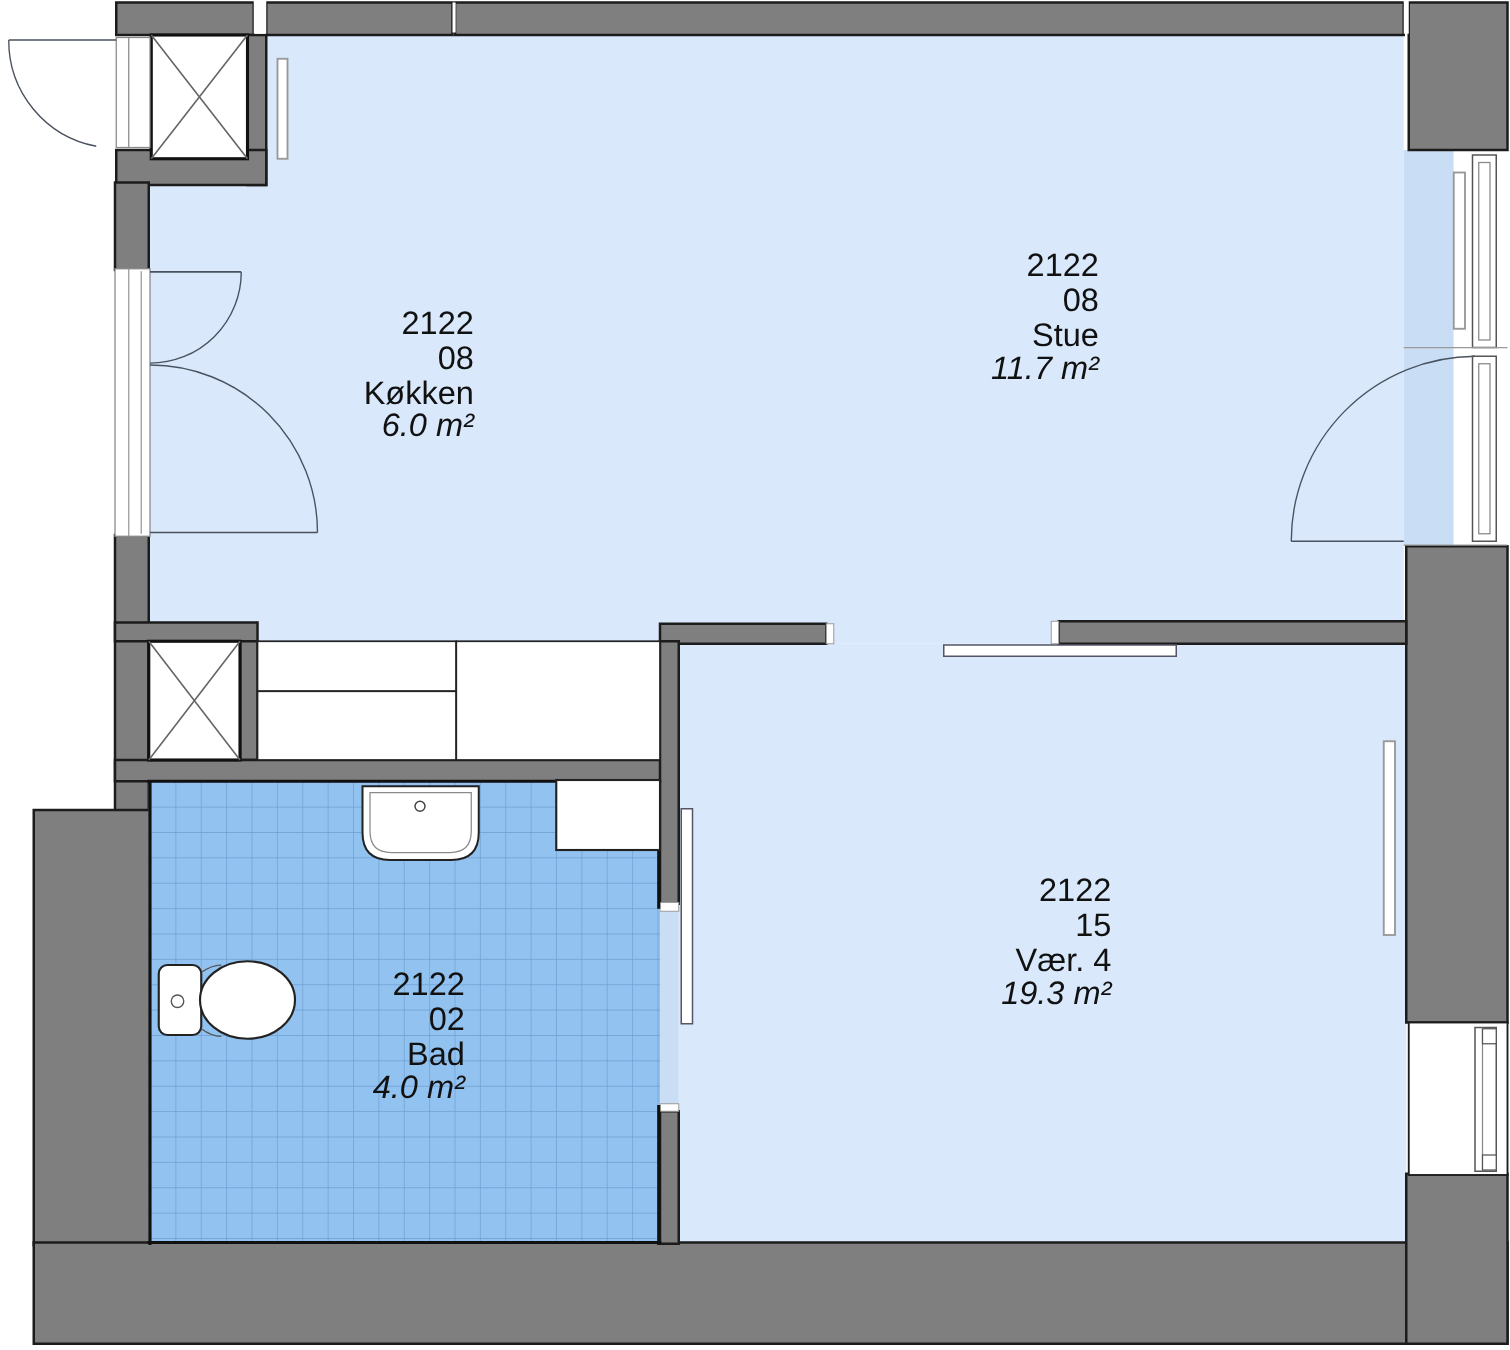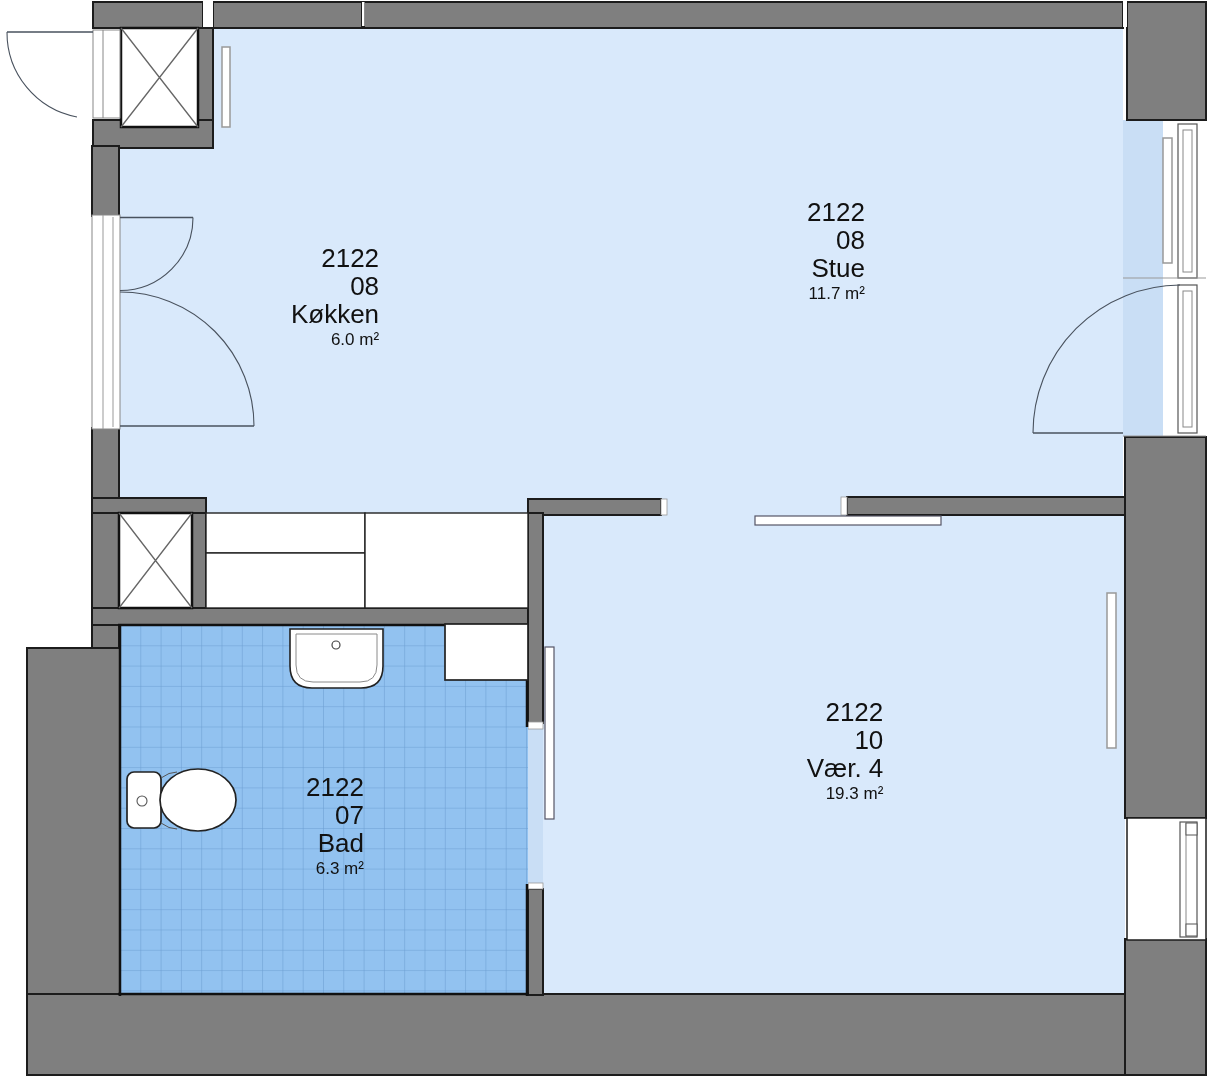--- a/index.html
+++ b/index.html
@@ -6,21 +6,21 @@
   .plan{
     position:relative;width:1208px;height:1080px;background:#ffffff;overflow:hidden;
     font-family:"Liberation Sans", sans-serif;
   }
   .plan svg{position:absolute;left:0;top:0;}
   .room-label{
     position:absolute;transform:translateX(-50%);text-align:right;
     color:#111;white-space:nowrap;pointer-events:none;
   }
   .room-label .l1{font-size:26px;line-height:28px;}
-  .room-label .l2{font-size:17px;line-height:24px;}
+  .room-label .l2{font-size:26px;line-height:24px;font-style:italic;}
   
   :root{
     --wall:#7f7f7f; --outline:#1c1c1c; --room:#d9e9fb;
     --bay:#c9def5; --tile:#92c2f0; --tileline:#6d9fd2; --fixture-line:#49525e;
   }
 </style>
 </head>
 <body>
 
 <div class="plan">
@@ -168,24 +168,24 @@
 
   <div class="room-label" style="left:836px;top:198px;">
     <div class="l1">2122</div>
     <div class="l1">08</div>
     <div class="l1">Stue</div>
     <div class="l2">11.7 m²</div>
   </div>
 
   <div class="room-label" style="left:335px;top:773px;">
     <div class="l1">2122</div>
-    <div class="l1">07</div>
+    <div class="l1">02</div>
     <div class="l1">Bad</div>
-    <div class="l2">6.3 m²</div>
+    <div class="l2">4.0 m²</div>
   </div>
 
   <div class="room-label" style="left:845px;top:698px;">
     <div class="l1">2122</div>
-    <div class="l1">10</div>
+    <div class="l1">15</div>
     <div class="l1">Vær. 4</div>
     <div class="l2">19.3 m²</div>
   </div>
 </div>
 
 </body></html>

